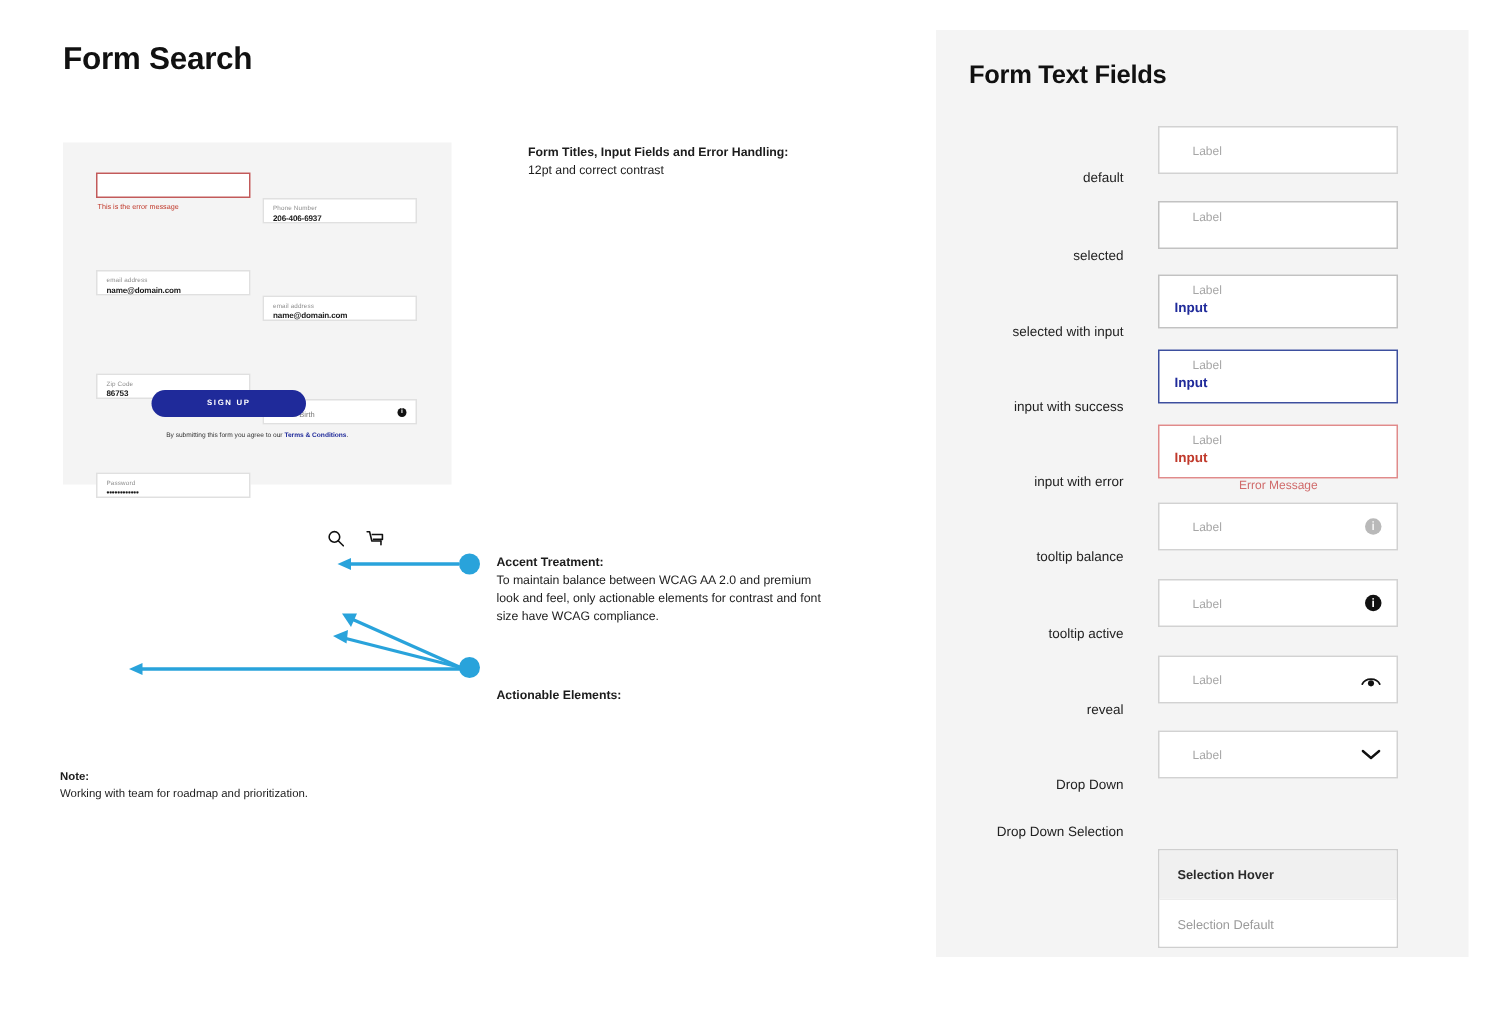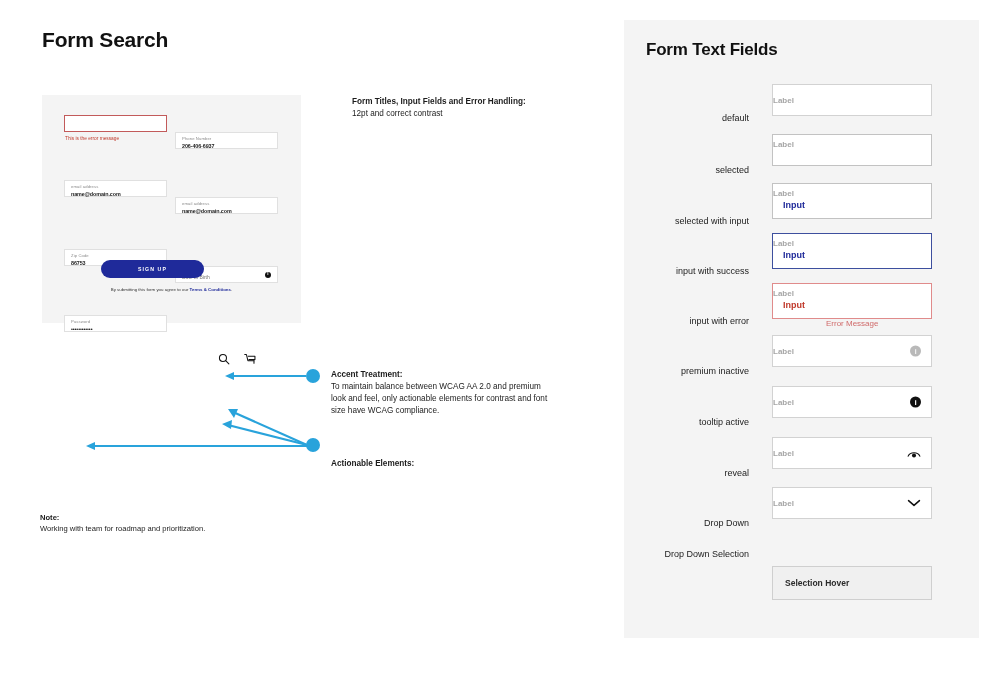--- a/index.html
+++ b/index.html
@@ -124,21 +124,21 @@
     text-align: right; white-space: nowrap;
   }
   .rp-field {
     position: absolute; left: 148px; width: 160px;
     background: #ffffff; border: 1px solid #d2d2d2;
   }
   .rp-field.sel   { border-color: #c2c2c2; }
   .rp-field.succ  { border: 1.5px solid #3d4f9e; }
   .rp-field.error { border: 1.5px solid #e08b8b; }
   .rp-ph {
-    position: absolute; left: 0; font-size: 8px; color: #a6a6a6; font-weight: bold;
+    position: absolute; left: 22px; font-size: 8px; color: #a6a6a6;
   }
   .rp-input {
     position: absolute; left: 10px; font-size: 9px; font-weight: 700;
   }
   .rp-input.blue { color: #1f2a9a; }
   .rp-input.red  { color: #c0392b; }
   .rp-errmsg {
     position: absolute; left: 154px; font-size: 8px; color: #d06b6b;
   }
   .rp-icon {
@@ -287,21 +287,21 @@
       <span class="rp-input blue" style="top:16px;">Input</span>
     </div>
 
     <div class="rp-label" style="top:296px;">input with error</div>
     <div class="rp-field error" style="top:263px; height:36px;">
       <span class="rp-ph" style="top:5px;">Label</span>
       <span class="rp-input red" style="top:16px;">Input</span>
     </div>
     <div class="rp-errmsg" style="top:299px;margin-left:48px;">Error Message</div>
 
-    <div class="rp-label" style="top:346px;">premium inactive</div>
+    <div class="rp-label" style="top:346px;">tooltip balance</div>
     <div class="rp-field" style="top:315px; height:32px;">
       <span class="rp-ph" style="top:11px;">Label</span>
       <span class="rp-icon">
           <span class="dot-i inactive">i</span>
         </span>
     </div>
 
     <div class="rp-label" style="top:397px;">tooltip active</div>
     <div class="rp-field" style="top:366px; height:32px;">
       <span class="rp-ph" style="top:11px;">Label</span>
@@ -327,16 +327,17 @@
       <span class="rp-icon">
         <svg width="14" height="9" viewBox="0 0 18 11" fill="none" stroke="#111" stroke-width="2" stroke-linecap="round" stroke-linejoin="round">
           <polyline points="2,2.5 9,8.5 16,2.5"></polyline>
         </svg>
       </span>
     </div>
 
     <div class="rp-label" style="top:529px;">Drop Down Selection</div>
     <div class="rp-select-list" style="top:546px;">
       <div class="rp-opt hover">Selection Hover</div>
+      <div class="rp-opt default">Selection Default</div>
     </div>
   </div>
 
 </div>
 
 </body></html>

